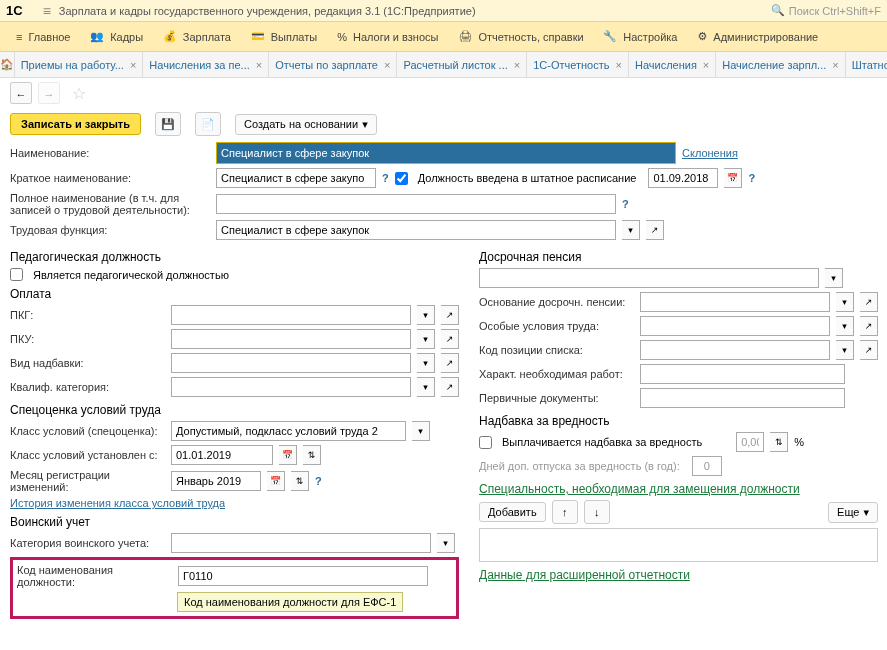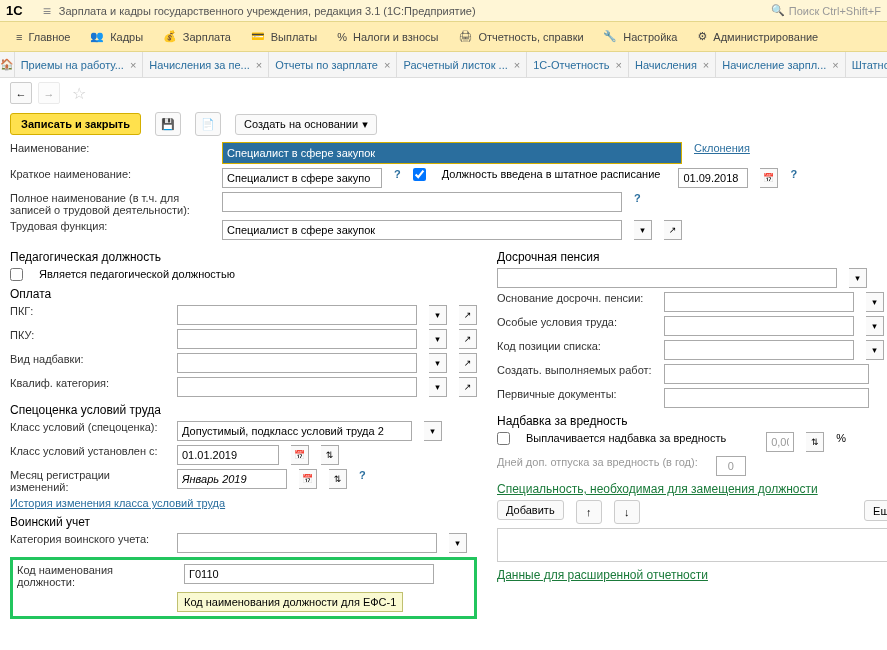--- a/index.html
+++ b/index.html
@@ -17,35 +17,35 @@
 .tab .x { color: #888; cursor: pointer; margin-left: 2px; }
 .toolbar { padding: 4px 10px; display: flex; align-items: center; gap: 6px; }
 .nav-btn { width: 22px; height: 22px; border: 1px solid #ccc; background: #fafafa; display: flex; align-items: center; justify-content: center; cursor: pointer; border-radius: 2px; }
 .star { color: #ccc; font-size: 16px; margin: 0 6px; }
 .page-title { font-size: 15px; font-weight: bold; color: #333; }
 .actions { padding: 4px 10px; display: flex; align-items: center; gap: 14px; }
 .btn-yellow { background: #ffe14d; border: 1px solid #d4af00; padding: 4px 10px; border-radius: 3px; cursor: pointer; font-weight: bold; }
 .btn-icon { width: 26px; height: 24px; border: 1px solid #ccc; background: #fafafa; display: flex; align-items: center; justify-content: center; cursor: pointer; border-radius: 3px; }
 .btn-drop { border: 1px solid #ccc; background: #fafafa; padding: 3px 8px; cursor: pointer; border-radius: 3px; display: flex; align-items: center; gap: 4px; }
 .form { padding: 2px 10px; }
-.row { display: flex; align-items: flex-start; margin-bottom: 4px; gap: 12px; }
+.row { display: flex; align-items: center; margin-bottom: 4px; gap: 6px; }
 .lbl { width: 200px; color: #333; }
 .lbl-narrow { width: 155px; color: #333; }
 .input { border: 1px solid #aaa; padding: 2px 4px; height: 20px; background: #fff; }
 .input-hl { border: 1px solid #d4af00; background: #2a6e9e; color: #fff; padding: 2px 4px; height: 22px; }
 .link { color: #2a6e9e; text-decoration: underline; cursor: pointer; }
 .q { color: #2a6e9e; cursor: pointer; font-weight: bold; }
 .drop-btn { width: 18px; height: 20px; border: 1px solid #aaa; border-left: none; background: #fafafa; display: flex; align-items: center; justify-content: center; cursor: pointer; font-size: 9px; }
 .section-title { color: #000000; font-size: 12px; margin: 6px 0 4px; }
 .section-title-u { color: #1a7a3a; font-size: 12px; margin: 6px 0 4px; text-decoration: underline; }
 .cb { margin-right: 4px; }
 .cols { display: flex; gap: 20px; }
 .col { flex: 1; }
 .disabled-text { color: #999; }
-.red-box { border: 3px solid #22c55e; padding: 4px; margin-top: 4px; }
+.red-box { border: 3px solid #be185d; padding: 4px; margin-top: 4px; }
 .tooltip-box { background: #fafad2; border: 1px solid #c0c070; padding: 3px 6px; display: inline-block; }
 input[type=checkbox] { vertical-align: middle; }
 </style>
 </head>
 <body>
 
 <div class="titlebar">
   <span class="logo">1C</span>
   <span class="ham">≡</span>
   <span class="title">Зарплата и кадры государственного учреждения, редакция 3.1  (1С:Предприятие)</span>
@@ -217,21 +217,21 @@
           <span class="drop-btn">▾</span>
         </div>
       <div class="row">
           <span class="lbl-narrow">Класс условий установлен с:</span>
           <input class="input" style="width: 102px;" value="01.01.2019">
           <span class="drop-btn">📅</span>
           <span class="drop-btn">⇅</span>
         </div>
       <div class="row">
           <span class="lbl-narrow">Месяц регистрации изменений:</span>
-          <input class="input" style="width: 110px; font-style: italic;" value="Январь 2019">
+          <input class="input" style="width: 90px;" value="Январь 2019">
           <span class="drop-btn">📅</span>
           <span class="drop-btn">⇅</span>
           <span class="q">?</span>
         </div>
       <div class="row">
           <span class="link">История изменения класса условий труда</span>
         </div>
 
       <div class="section-title">Воинский учет</div>
       <div class="row">
@@ -267,21 +267,21 @@
           <span class="drop-btn">▾</span>
           <span class="drop-btn">↗</span>
         </div>
       <div class="row">
           <span class="lbl-narrow">Код позиции списка:</span>
           <input class="input" style="width: 190px;">
           <span class="drop-btn">▾</span>
           <span class="drop-btn">↗</span>
         </div>
       <div class="row">
-          <span class="lbl-narrow">Создать. выполняемых работ:</span>
+          <span class="lbl-narrow">Характ. необходимая работ:</span>
           <input class="input" style="width: 205px;">
         </div>
       <div class="row">
           <span class="lbl-narrow">Первичные документы:</span>
           <input class="input" style="width: 205px;">
         </div>
 
       <div class="section-title">Надбавка за вредность</div>
       <div class="row">
           <input type="checkbox" class="cb" style="">

